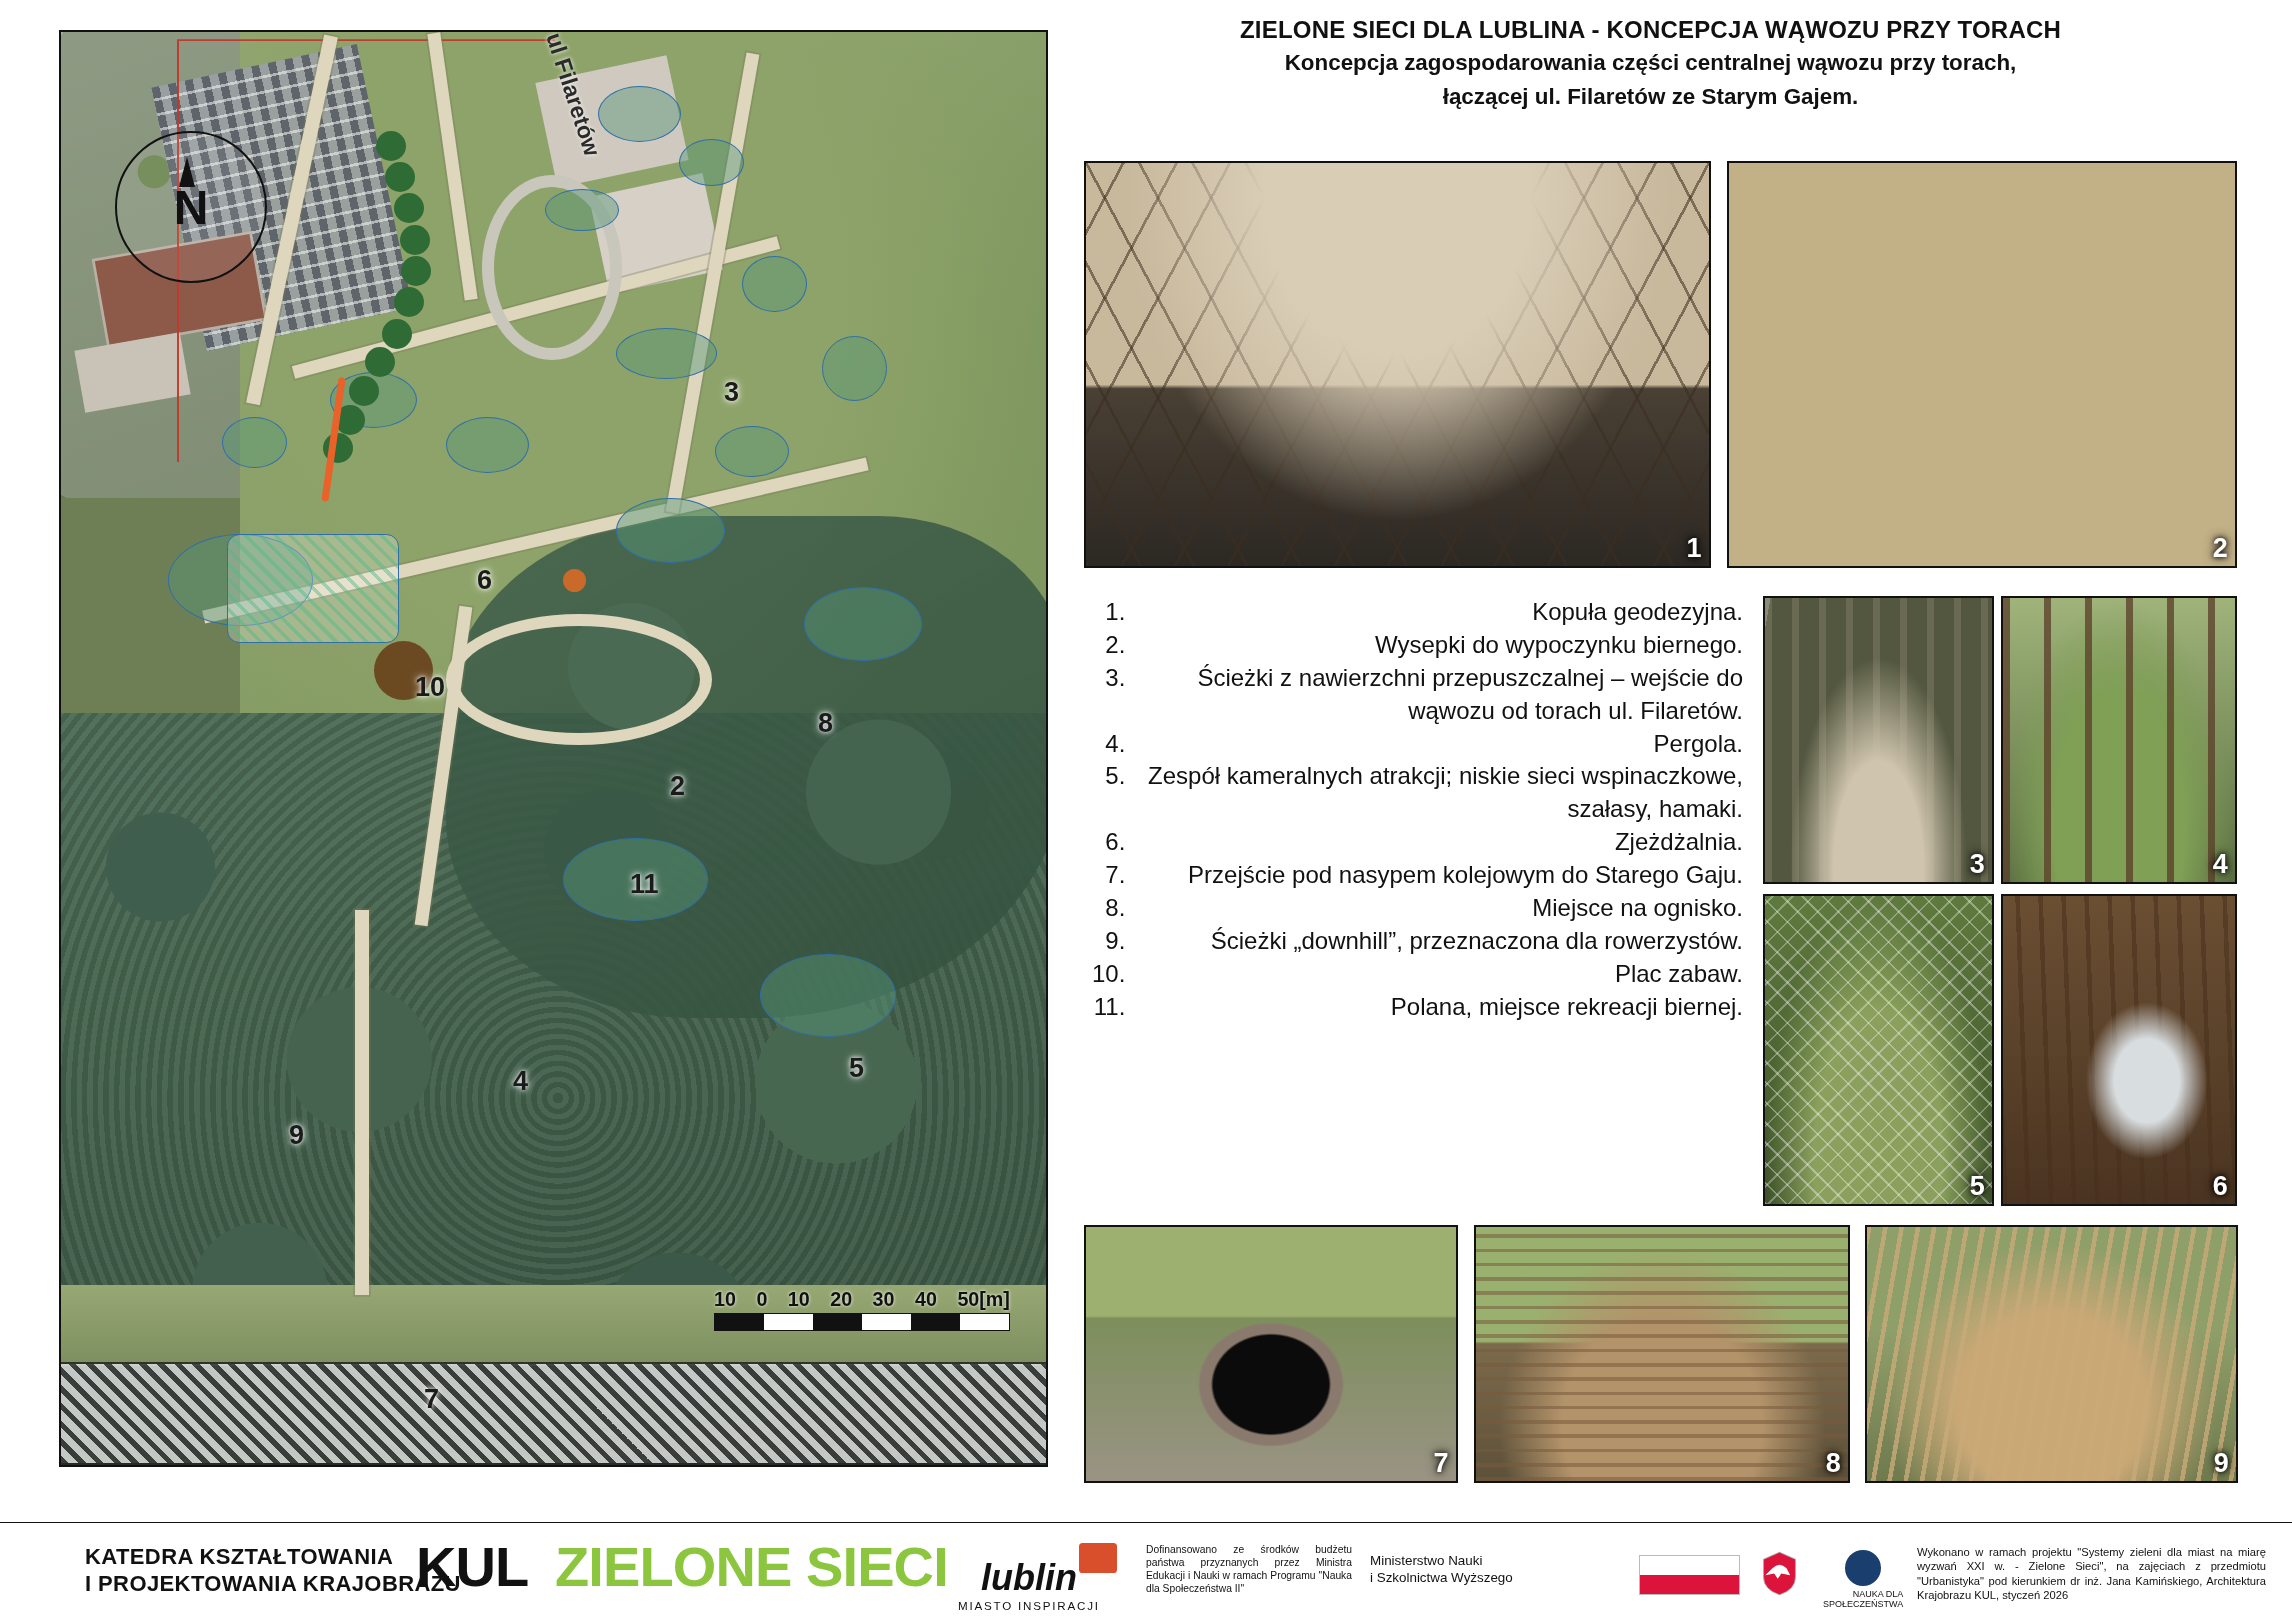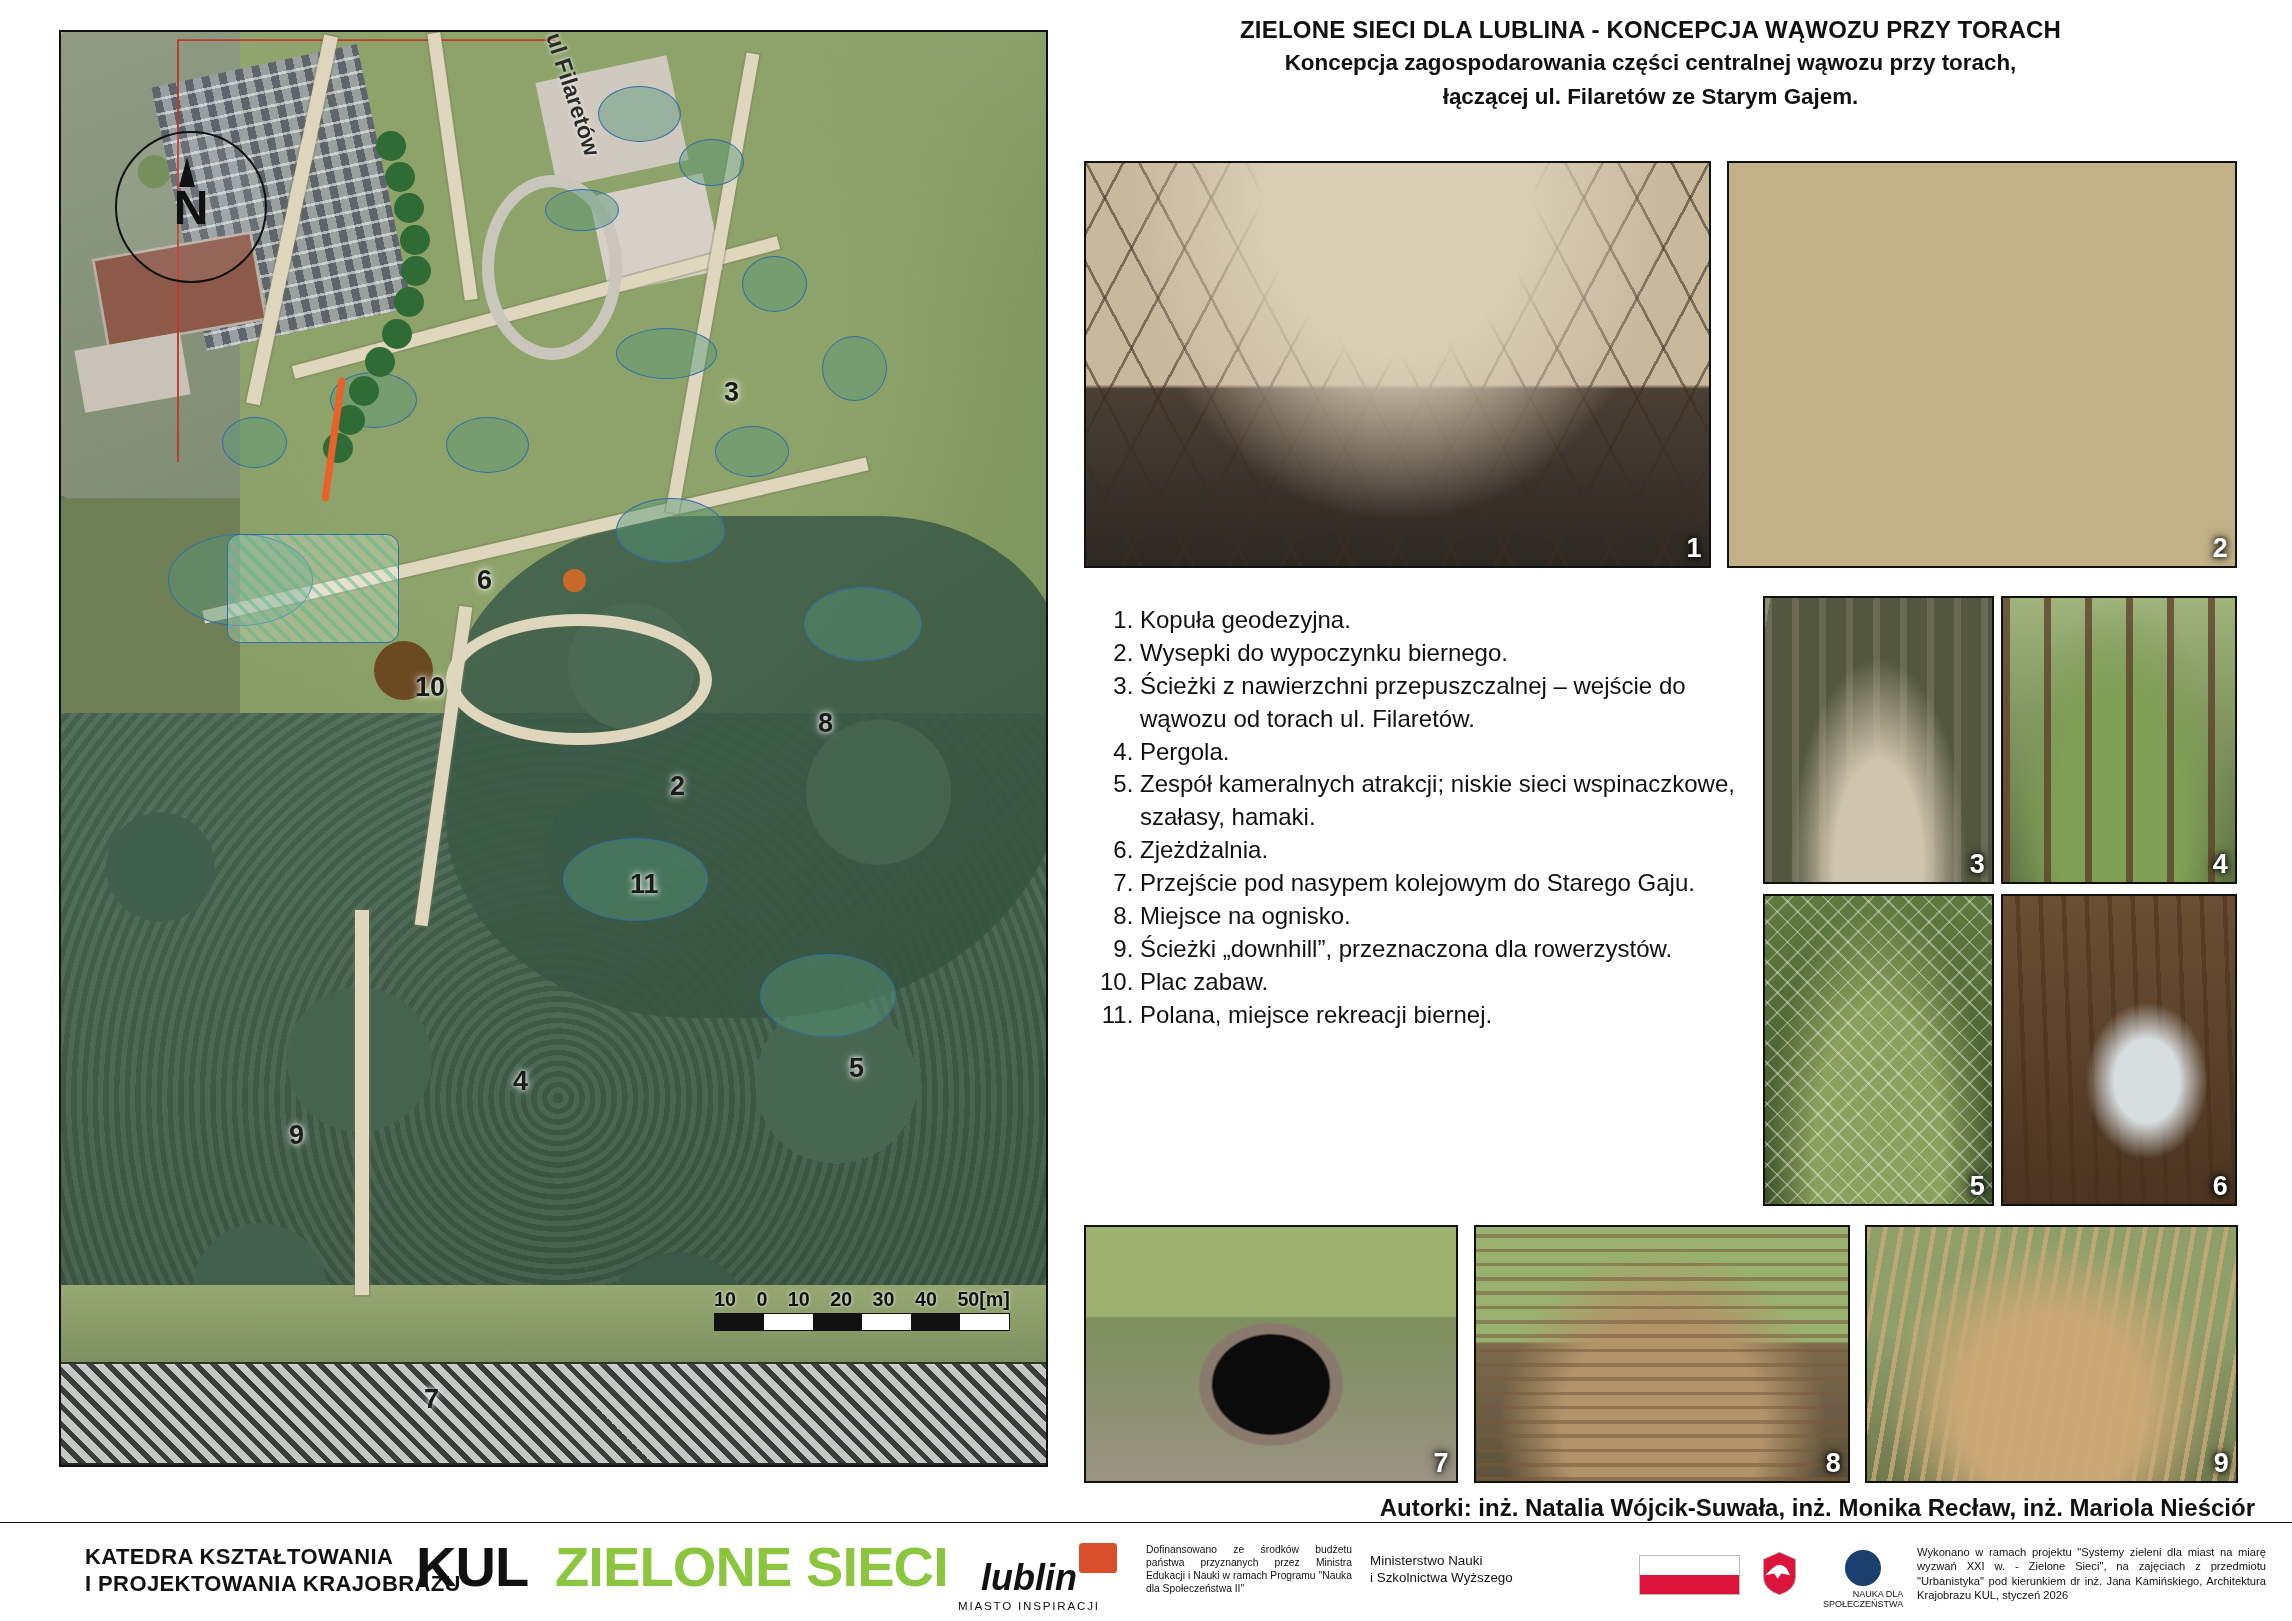--- a/index.html
+++ b/index.html
@@ -158,21 +158,21 @@
       radial-gradient(ellipse at 50% 78%, #b3936a 0 38%, rgba(0,0,0,0) 62%),
       linear-gradient(180deg,#9ab06e 0 45%, #7c6a4c 46%, #5d513a 100%);
   }
   .ph-bench{background:
       repeating-linear-gradient(100deg, rgba(200,170,120,.8) 0 4.5px, rgba(0,0,0,0) 4.5px 16px),
       radial-gradient(ellipse at 50% 70%, #caa876 0 36%, rgba(0,0,0,0) 64%),
       linear-gradient(180deg,#8f9f6a 0 40%, #6f7a4e 100%);
   }
   #legend{font-size:24px;line-height:1.37;}
   #legend li{margin:0;padding:0;}
-  #legend ol{margin:8px;padding-left:52px;}
+  #legend ol{margin:0;padding-left:52px;text-align:right;}
   #legend ol li::marker{font-weight:400;}
 
   #authors{position:absolute;left:1064px;top:1494px;width:1191px;text-align:right;
     font-size:24px;font-weight:700;}
 
   
   #footer{position:absolute;left:0;top:1522px;width:2293px;height:99px;border-top:1.8px solid #111;background:#fff;}
   #kul-text{position:absolute;left:85px;top:19.7px;font-size:22px;font-weight:700;line-height:1.25;letter-spacing:0.4px;}
   #kul-logo{position:absolute;left:416px;top:10.7px;font-size:56px;font-weight:700;letter-spacing:-0.9px;}
   #zs-logo{position:absolute;left:555px;top:10.7px;font-size:56px;font-weight:800;color:#8cc63f;letter-spacing:-0.9px;}
@@ -340,21 +340,20 @@
       <span class="num">7</span>
     </div>
     <div class="photo ph-amphi" style="position:absolute;left:410px;top:1209px;width:376px;height:258px;">
       <span class="num">8</span>
     </div>
     <div class="photo ph-bench" style="position:absolute;left:801px;top:1209px;width:373px;height:258px;">
       <span class="num">9</span>
     </div>
   </div>
 
-  <div id="authors">Autorki: inż. Natalia Wójcik-Suwała, inż. Monika Recław, inż. Mariola Nieściór</div>
 
   <div id="footer">
     <div id="kul-text">
       <div>KATEDRA KSZTAŁTOWANIA</div>
       <div>I PROJEKTOWANIA KRAJOBRAZU</div>
     </div>
     <div id="kul-logo">KUL</div>
     <div id="zs-logo">ZIELONE SIECI</div>
 
     <div id="lublin">

